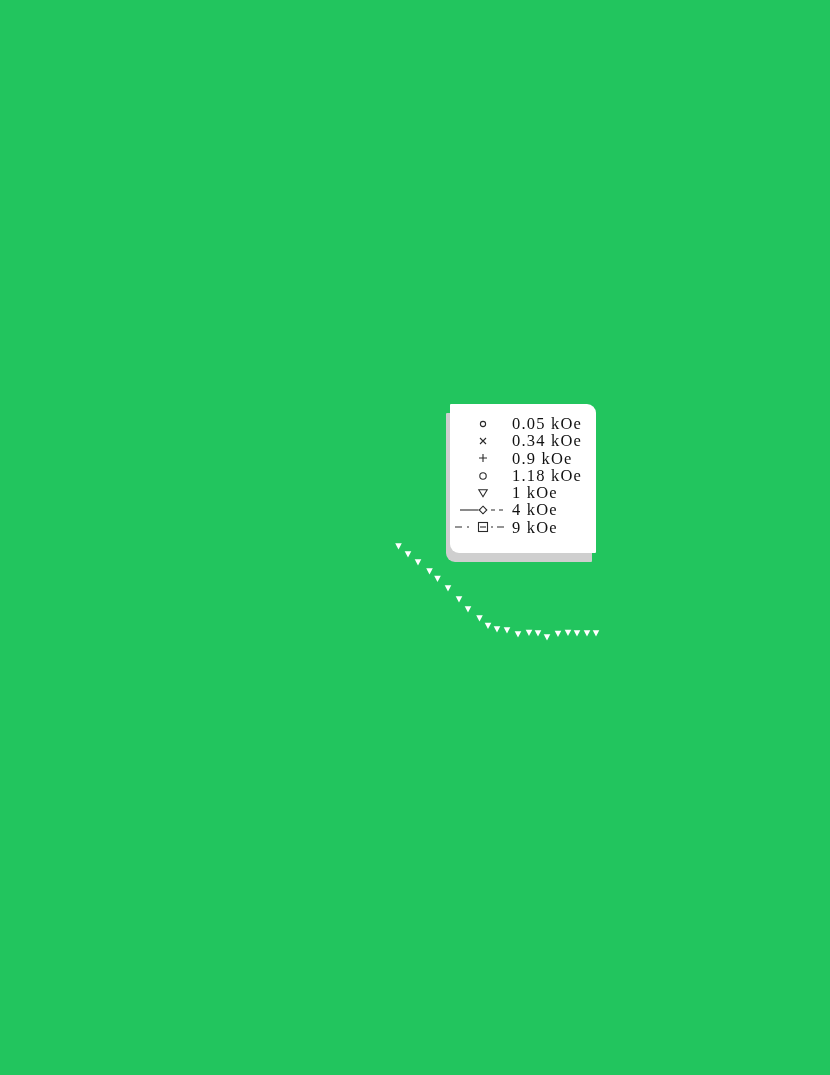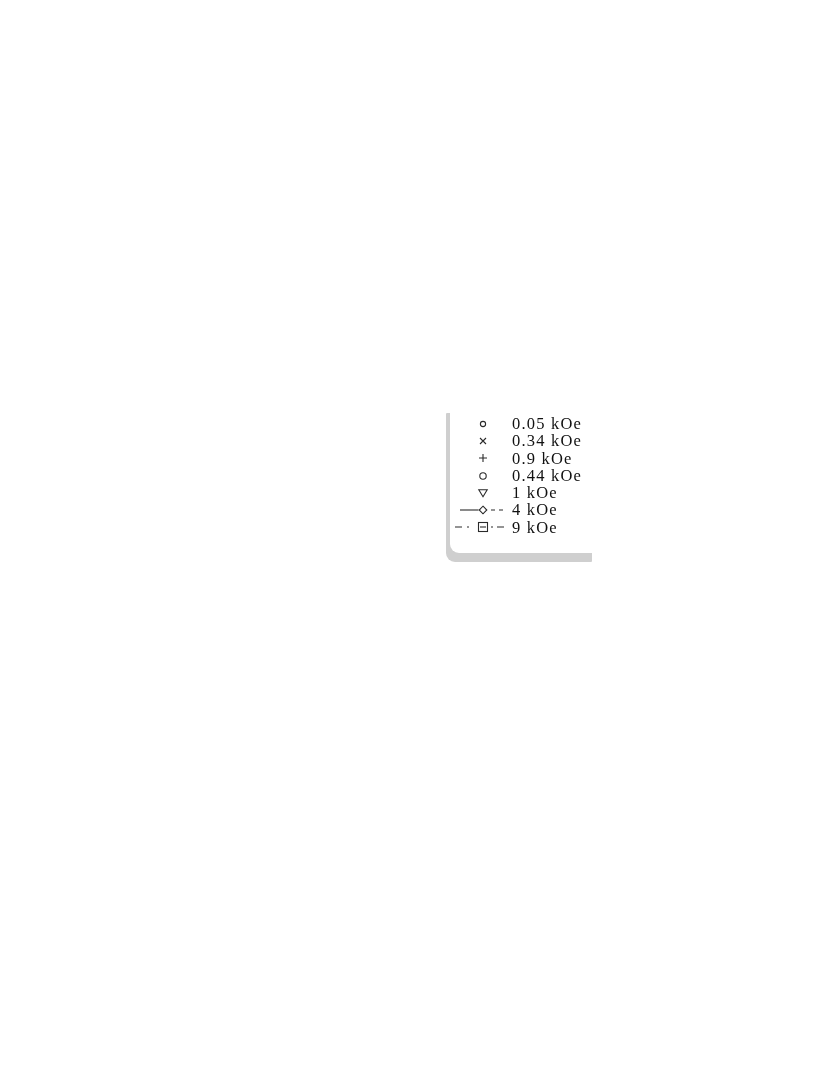--- a/index.html
+++ b/index.html
@@ -4,21 +4,21 @@
 <style>
   html, body {
     margin: 0;
     padding: 0;
     background: #000000;
   }
   .stage {
     position: relative;
     width: 830px;
     height: 1075px;
-    background: #ffffff;
+    background: #22c55e;
     overflow: hidden;
     font-family: "Liberation Serif", "DejaVu Serif", serif;
   }
   #points-layer {
     position: absolute;
     left: 0;
     top: 0;
     width: 830px;
     height: 1075px;
     display: block;
@@ -108,21 +108,21 @@
       <svg class="lmarker" viewBox="0 0 58 18">
         <path d="M33 5 L33 13 M29 9 L37 9"></path>
       </svg>
       <span class="llabel">0.9 kOe</span>
     </div>
 
     <div class="lrow">
       <svg class="lmarker" viewBox="0 0 58 18">
         <circle cx="33" cy="9" r="3.2"></circle>
       </svg>
-      <span class="llabel">0.44 kOe</span>
+      <span class="llabel">1.18 kOe</span>
     </div>
 
     <div class="lrow">
       <svg class="lmarker" viewBox="0 0 58 18">
         <path d="M28.8 5.8 L37.2 5.8 L33 12.8 Z"></path>
       </svg>
       <span class="llabel">1 kOe</span>
     </div>
 
     <div class="lrow">

